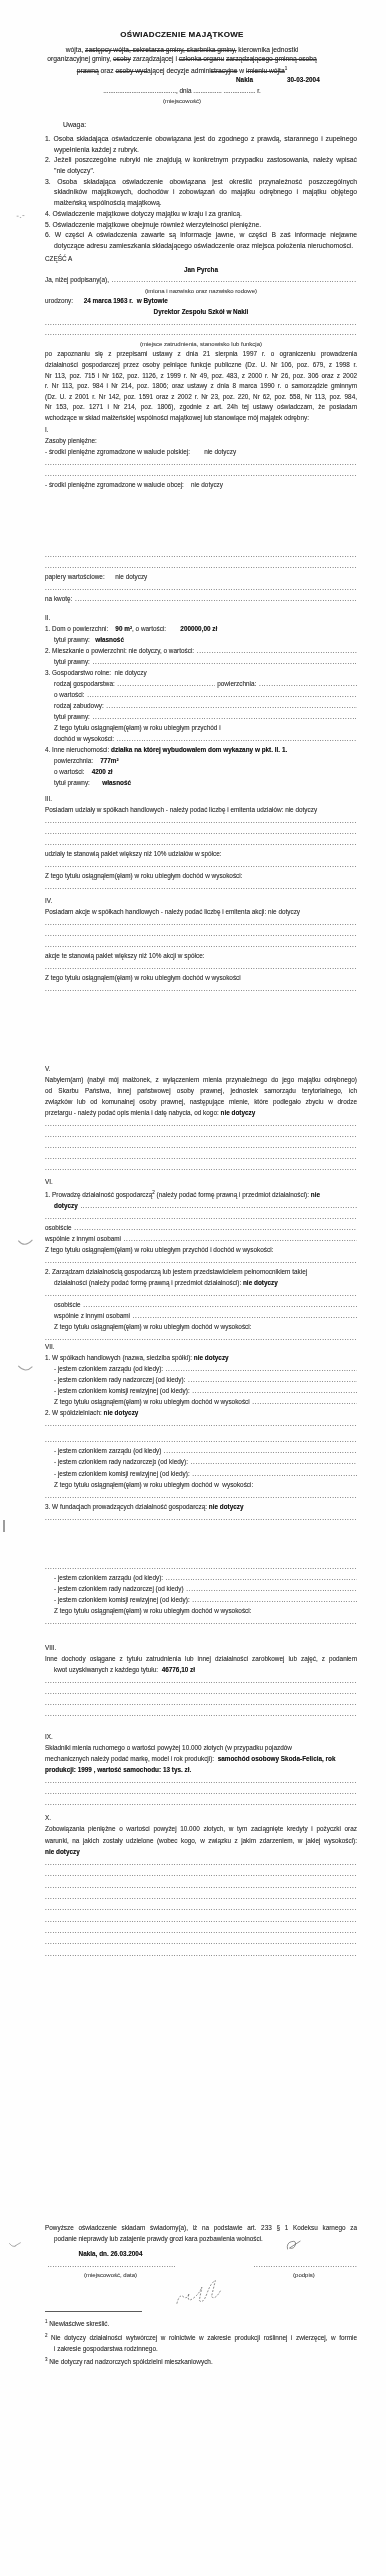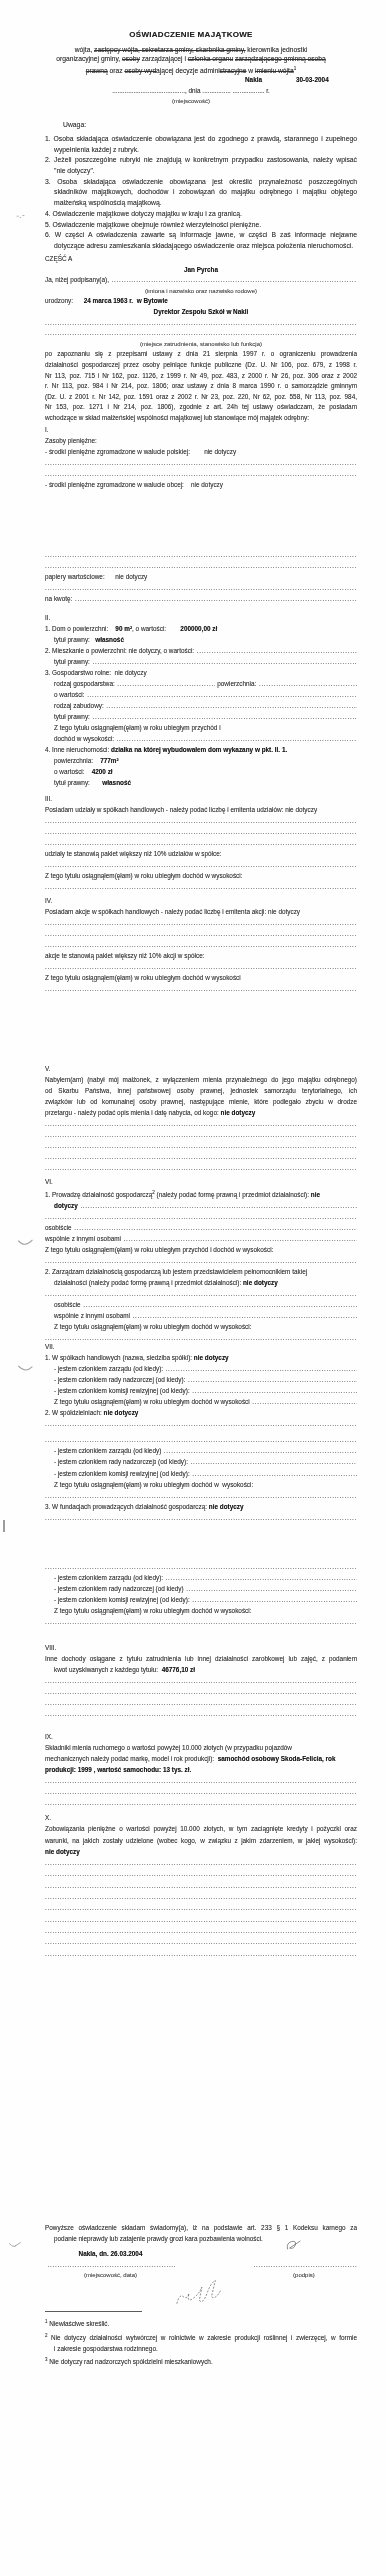--- a/index.html
+++ b/index.html
@@ -2,21 +2,21 @@
 <html style="font-size:10.3px"><head>
 <meta charset="utf-8">
 <style>
   html,body{margin:0;padding:0;background:#ffffff;}
   .page{
     position:relative;width:386px;height:2576px;background:#fefefe;overflow:hidden;
     font-family:"Liberation Sans","DejaVu Sans",sans-serif;color:#3b3b3b;
     text-shadow:0 0 0.3px rgba(70,70,70,.55);
   }
   .sec{position:absolute;left:45px;width:312px;font-size:6.4px;line-height:11px;}
-  #sec-header{left:0;width:364px;line-height:9.3px;padding-left:9px;}
+  #sec-header{left:0;width:364px;line-height:9.3px;}
   #sec-notes{font-size:6.8px;line-height:10.7px;}
   #sec-partA{line-height:10.6px;}
   #sec-sec6{line-height:11px;}
   #sec-sec10{line-height:11.3px;}
   .ln{white-space:pre-wrap;min-height:1em;}
   .flex{display:flex;align-items:baseline;}
   .center{text-align:center;}
   .title{font-size:8px;font-weight:bold;letter-spacing:0.3px;color:#222;margin-bottom:5.8px;}
   .sub{font-size:6.7px;color:#333;}
   .hint{font-size:6px;color:#4f4f4f;}

